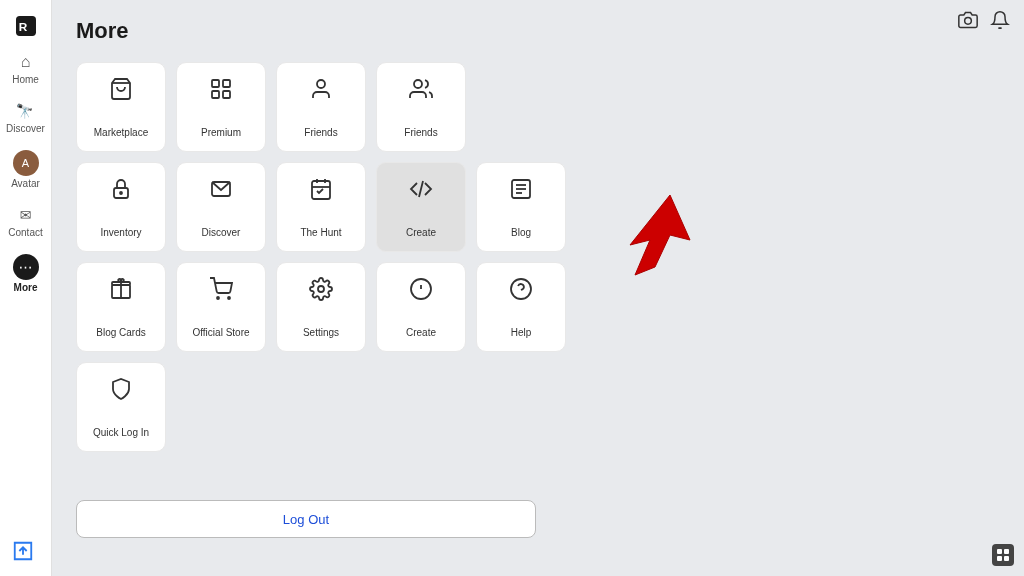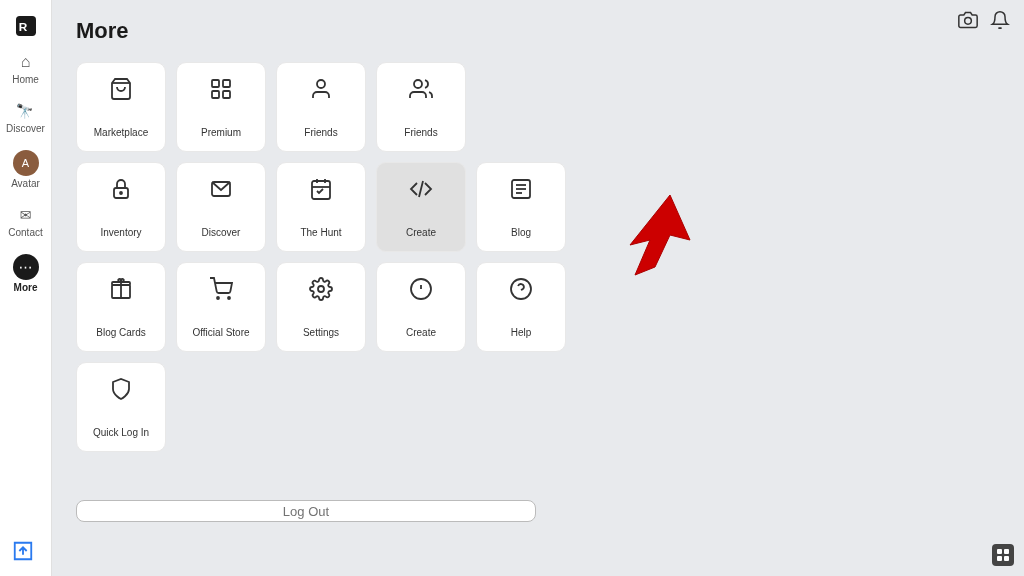--- a/index.html
+++ b/index.html
@@ -113,26 +113,26 @@
       font-weight: 500;
       text-align: center;
     }
 
     
     .logout-row {
       margin-top: 10px;
     }
     .logout-btn {
       width: 460px;
-      height: 22px;
+      height: 38px;
       border: 1.5px solid #bbb;
       background: #fff;
       border-radius: 8px;
       font-size: 13px;
-      color: #737373;
+      color: #1d4ed8;
       cursor: pointer;
       display: flex;
       align-items: center;
       justify-content: center;
       margin-top: 48px;
     }
 
     
     .arrow-overlay {
       position: absolute;

